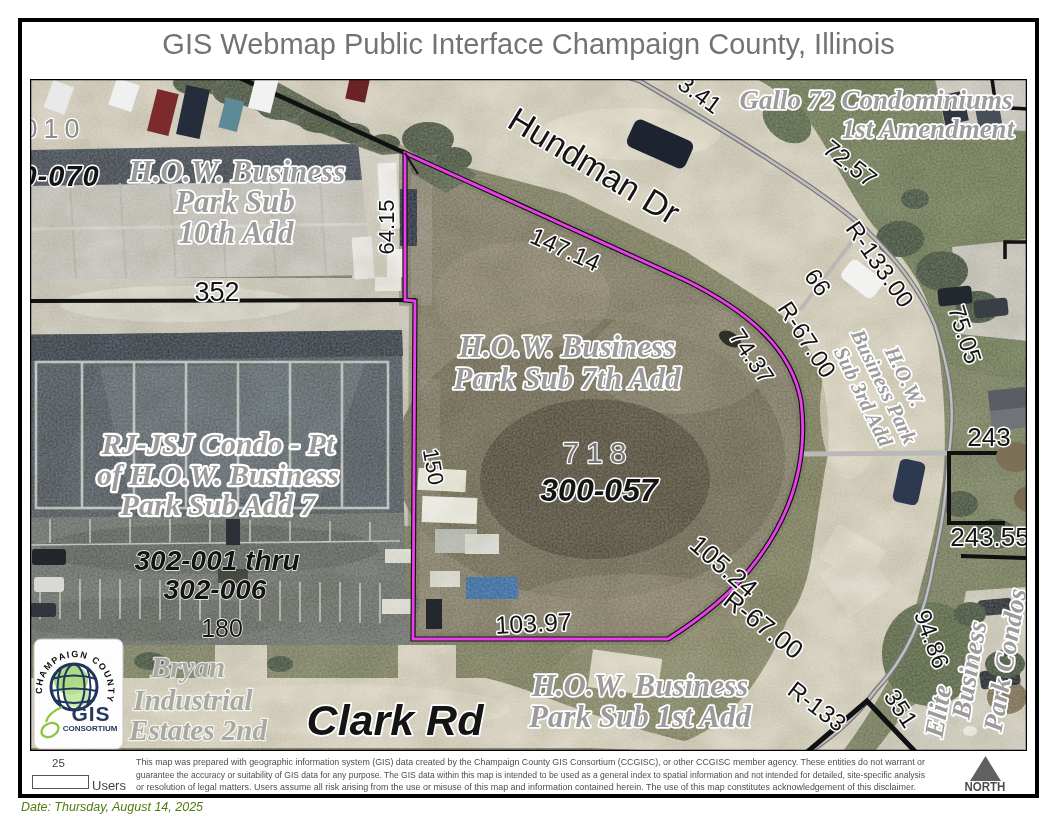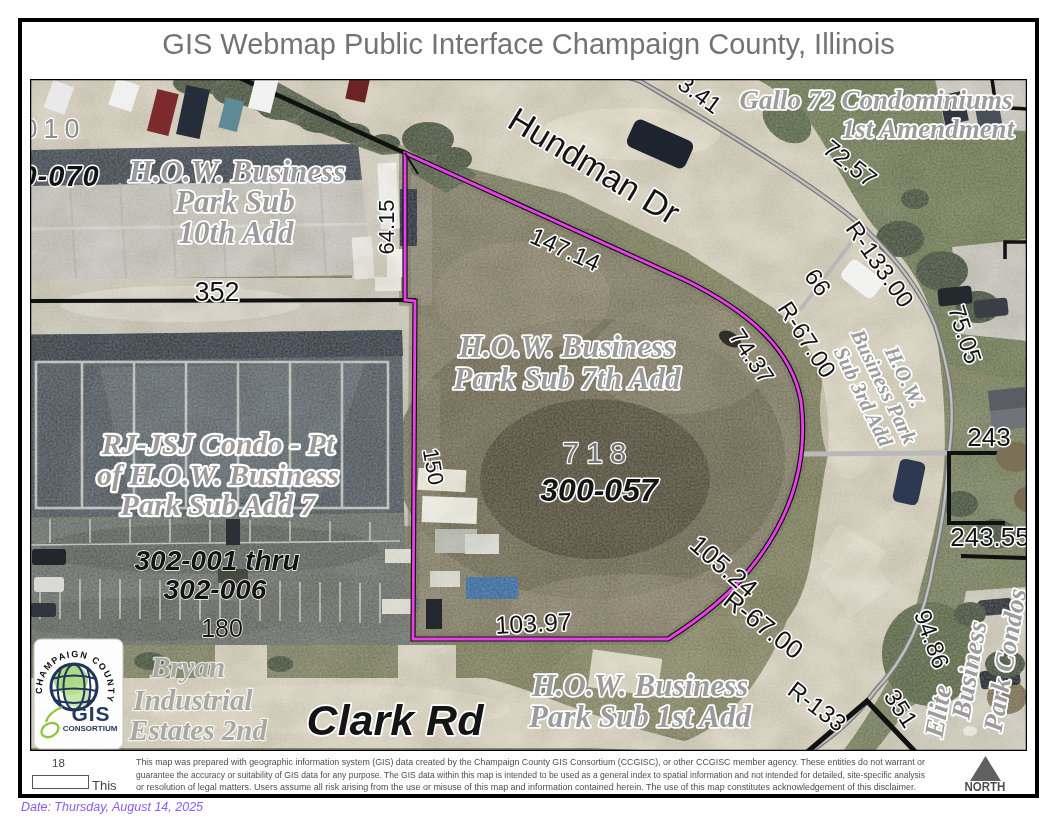--- a/index.html
+++ b/index.html
@@ -9,21 +9,21 @@
          border:4px solid #000;box-sizing:border-box;background:#fff;}
   #title{position:absolute;left:30px;top:28px;width:997px;text-align:center;
          font-size:29px;color:#737373;letter-spacing:0px;}
   #map{position:absolute;left:30px;top:79px;}
   #discsvg{position:absolute;left:0;top:0;}
   #scalebar{position:absolute;left:32px;top:775px;width:57px;height:14px;
             border:1.5px solid #555;background:#fff;box-sizing:border-box;}
   #s25{position:absolute;left:52px;top:757px;font-size:11.5px;color:#444;}
   #feet{position:absolute;left:92px;top:778px;font-size:13px;color:#444;}
   #north{position:absolute;left:940px;top:752px;}
-  #date{position:absolute;left:21px;top:800px;font-size:12.5px;font-style:italic;color:#8b5cf6;}
+  #date{position:absolute;left:21px;top:800px;font-size:12.5px;font-style:italic;color:#4d7c0f;}
 </style>
 </head>
 <body>
 <div id="frame"></div>
 <div id="title">GIS Webmap Public Interface Champaign County, Illinois</div>
 
 <svg id="map" width="997" height="672" viewBox="0 0 997 672">
   <defs>
     <filter id="grain" x="0" y="0" width="100%" height="100%">
       <feTurbulence type="fractalNoise" baseFrequency="0.5" numOctaves="2" seed="7" result="n"></feTurbulence>
@@ -354,20 +354,20 @@
   <rect x="0" y="0" width="997" height="672" fill="none" stroke="#000" stroke-width="2.5"></rect>
 </svg>
 
 <svg id="discsvg" width="1056" height="816" viewBox="0 0 1056 816">
   <g font-family="'Liberation Sans',sans-serif" font-size="9px" fill="#4d4d4d">
     <text x="136" y="765" textLength="789" lengthAdjust="spacingAndGlyphs">This map was prepared with geographic information system (GIS) data created by the Champaign County GIS Consortium (CCGISC), or other CCGISC member agency. These entities do not warrant or</text>
     <text x="136" y="777.5" textLength="789" lengthAdjust="spacingAndGlyphs">guarantee the accuracy or suitability of GIS data for any purpose. The GIS data within this map is intended to be used as a general index to spatial information and not intended for detailed, site-specific analysis</text>
     <text x="136" y="790" textLength="780" lengthAdjust="spacingAndGlyphs">or resolution of legal matters. Users assume all risk arising from the use or misuse of this map and information contained herein. The use of this map constitutes acknowledgement of this disclaimer.</text>
   </g>
 </svg>
-<div id="s25">18</div>
+<div id="s25">25</div>
 <div id="scalebar"></div>
-<div id="feet">This</div>
+<div id="feet">Users</div>
 <svg id="north" width="90" height="50" viewBox="0 0 90 50">
   <polygon points="45.5,4 61,29 30,29" fill="#606060"></polygon>
   <text x="45" y="39.5" font-size="12.5" font-weight="bold" fill="#4c4c4c" text-anchor="middle" style="letter-spacing:0px" transform="scale(0.92 1)" transform-origin="45px 39px">NORTH</text>
 </svg>
 <div id="date">Date: Thursday, August 14, 2025</div>
 
 </body></html>

